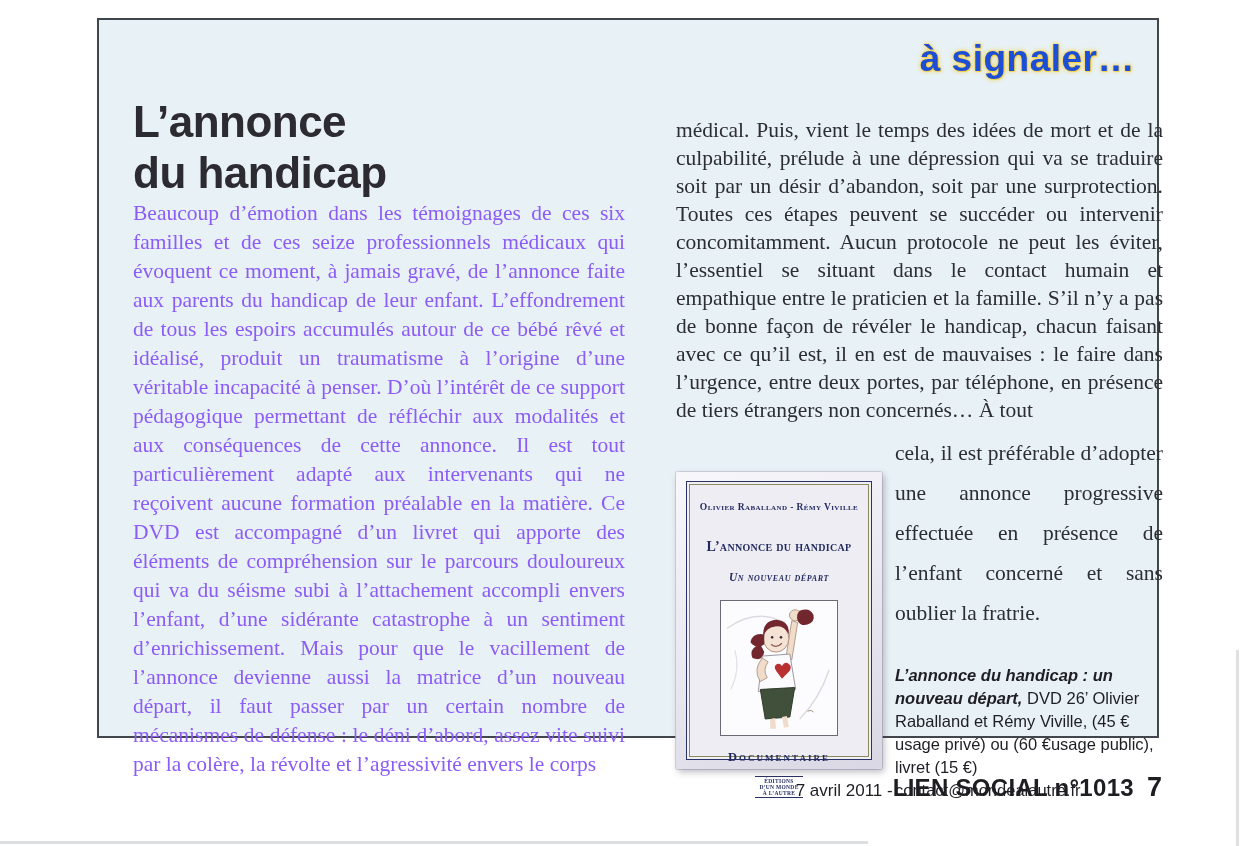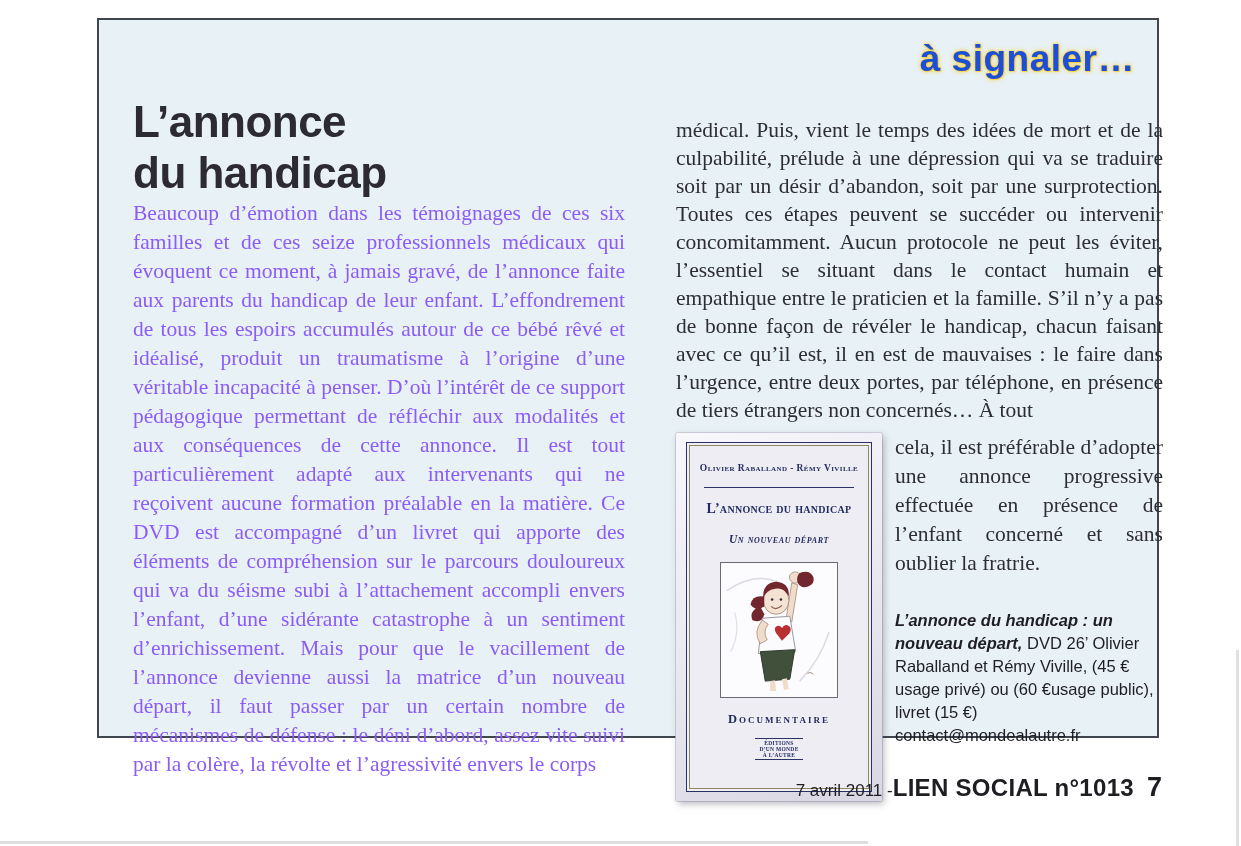--- a/index.html
+++ b/index.html
@@ -64,25 +64,26 @@
     line-height: 28px;
     color: #2d2d35;
   }
   .col-right .part1 { text-align: justify; margin-bottom: 9px; }
 
   .media-row { display: flex; gap: 13px; align-items: flex-start; }
 
   
   .dvd-card {
     flex: 0 0 auto;
-    width: 206px; height: 368px;
+    width: 206px; height: 297px;
     background: linear-gradient(155deg, #f8f7fb 0%, #ebe9f1 45%, #d9d7e3 100%);
     box-shadow: 2px 3px 7px rgba(60,60,80,0.35), 0 0 0 1px rgba(200,200,214,0.7);
     border-radius: 2px;
     padding: 9px 10px;
+    margin-top: 39px;
   }
   .dvd-frame {
     width: 100%; height: 100%;
     border: 1px solid #2a3263;
     box-shadow: inset 0 0 0 2px rgba(240,239,246,1), inset 0 0 0 3px #8d8a5e;
     background: #efedf4;
     display: flex; flex-direction: column; align-items: center;
     text-align: center;
     padding-top: 11px;
     color: #232c60;
@@ -127,21 +128,21 @@
     padding: 1px 4px;
     font-size: 5.5px; line-height: 6px;
     font-weight: bold;
     letter-spacing: 0.3px;
     text-transform: uppercase;
     color: #232c60;
   }
 
   
   .wrap-col { flex: 1 1 auto; min-width: 0; }
-  .wrap-col .part2 { text-align: justify; line-height: 29px; }
+  .wrap-col .part2 { text-align: justify; line-height: 40px; }
   .caption {
     margin-top: 31px;
     font-family: "Liberation Sans", sans-serif;
     font-size: 16.5px;
     line-height: 23px;
     color: #1e1e24;
   }
   .caption .cap-title { font-weight: bold; font-style: italic; }
   .caption p { margin: 0; }
 

